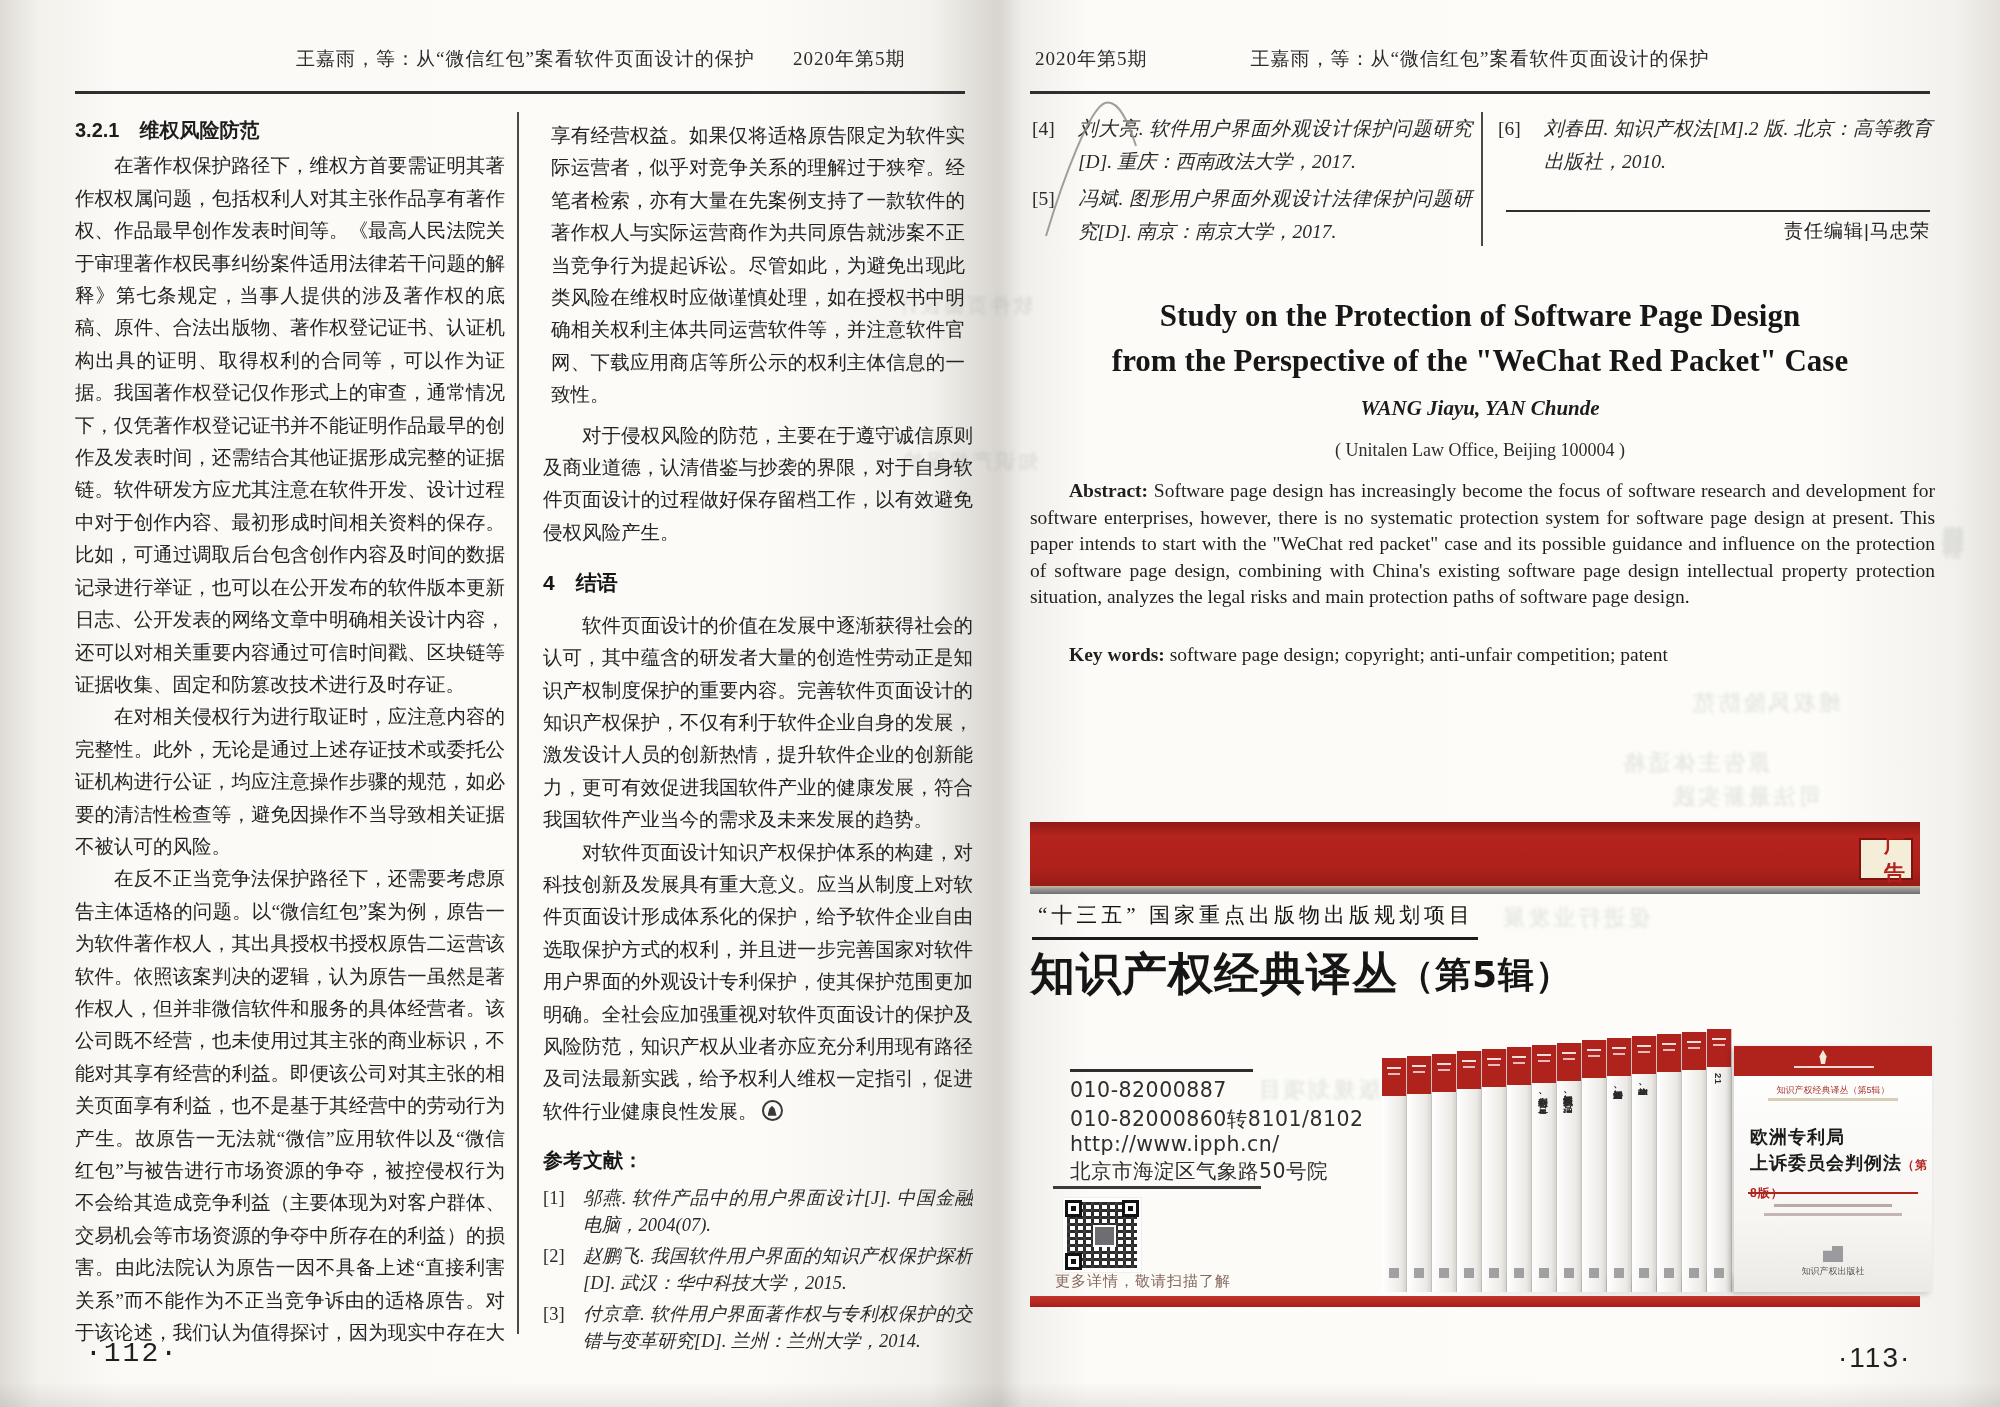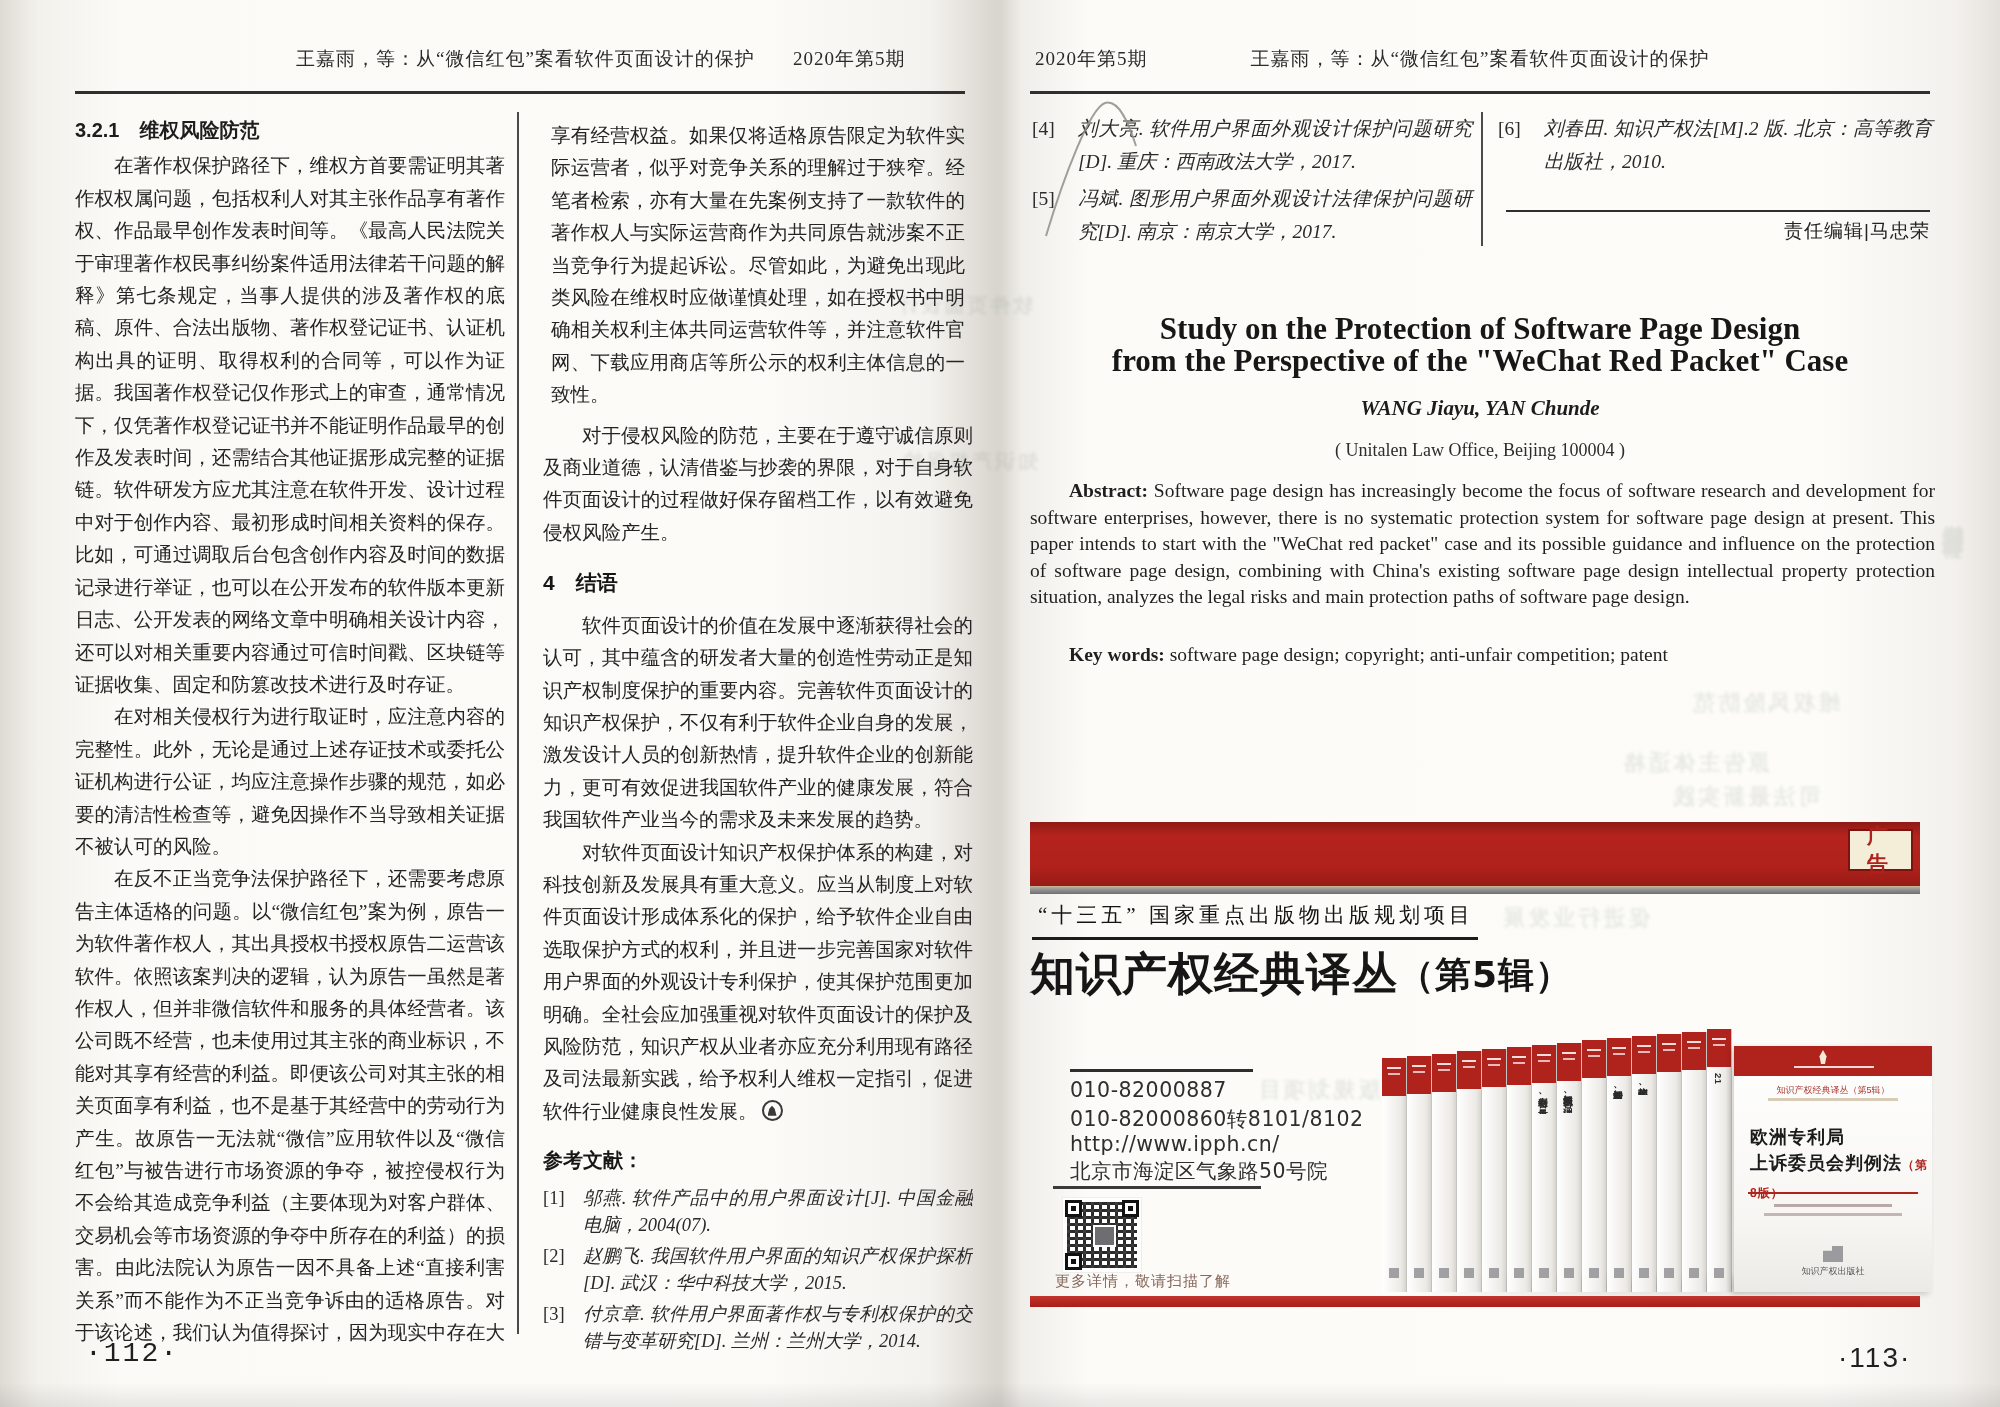--- a/index.html
+++ b/index.html
@@ -33,23 +33,23 @@
   .vdiv{background:#4a4a4a;width:2px;}
   
   .etitle{width:900px;text-align:center;font-weight:bold;font-size:31px;color:#171717;
           font-family:"Liberation Serif","DejaVu Serif",serif;white-space:nowrap;}
   .eauthors{width:900px;text-align:center;font-weight:bold;font-style:italic;font-size:21px;color:#1c1c1c;}
   .eaffil{width:900px;text-align:center;font-size:18px;color:#2c2c2c;}
   .eabs{width:905px;font-size:19.5px;line-height:26.6px;text-align:justify;color:#1f1f1f;margin:0;text-indent:2em;}
   
   .ad-topbar{left:1030px;top:822px;width:890px;height:64px;
     background:linear-gradient(#8f1a15,#b5231d 22%,#b0211c 70%,#971b16);}
-  .ad-label{position:absolute;right:7px;top:7px;width:65px;height:42px;background:#f4edd8;
+  .ad-label{position:absolute;right:7px;top:16px;width:54px;height:42px;background:#f4edd8;
     border:2px solid #7c130e;display:flex;align-items:center;justify-content:center;
-    font-family:"Liberation Sans",sans-serif;font-weight:bold;font-size:21px;color:#b0211c;letter-spacing:7px;padding-left:17px;box-sizing:border-box;}
+    font-family:"Liberation Sans",sans-serif;font-weight:bold;font-size:21px;color:#b0211c;letter-spacing:7px;padding-left:24px;box-sizing:border-box;}
   .ad-graybar{left:1030px;top:886px;width:890px;height:8px;
     background:linear-gradient(#cbb894,#9a9a9a 35%,#6f6f6f);}
   .ad-project{left:1038px;top:901px;font-size:21px;letter-spacing:4px;color:#141414;
     font-family:"Liberation Serif",serif;}
   .ad-line1{left:1032px;top:937px;width:446px;height:3px;background:#1c1c1c;}
   .ad-title{left:1030px;top:944px;font-family:"DejaVu Sans","Liberation Sans",sans-serif;
     font-weight:900;font-size:45px;color:#161616;letter-spacing:1px;white-space:nowrap;}
   .ad-title .vol{font-size:36px;font-weight:700;vertical-align:2px;}
   .contact-line{left:1070px;top:1069px;width:183px;height:2.5px;background:#2e2e2e;}
   .contact{left:1070px;font-family:"DejaVu Sans","Liberation Sans",sans-serif;
@@ -190,21 +190,21 @@
   </div>
   </div>
 
 <svg class="overlay" width="2000" height="1407">
   <path d="M1046,236 C1064,176 1090,108 1105,103 C1119,99 1129,124 1136,146" stroke="#8f8f89" stroke-width="2" fill="none" opacity="0.85"></path>
 </svg>
 
 <div class="abs rule" style="left:1506px;top:210px;width:424px;height:2px;"></div>
 <div class="abs editor" style="left:1600px;top:218px;width:330px;text-align:right;">责任编辑|马忠荣</div>
 
-<div class="abs etitle" style="left:1030px;top:311px;">Study on the Protection of Software Page Design</div>
+<div class="abs etitle" style="left:1030px;top:298px;">Study on the Protection of Software Page Design</div>
 <div class="abs etitle" style="left:1030px;top:343px;">from the Perspective of the "WeChat Red Packet" Case</div>
 <div class="abs eauthors" style="left:1030px;top:396px;">WANG Jiayu, YAN Chunde</div>
 <div class="abs eaffil" style="left:1030px;top:440px;">( Unitalen Law Office, Beijing 100004 )</div>
 
 <p class="abs eabs" style="left:1030px;top:478px;">
   <b>Abstract:</b>
   <span>Software page design has increasingly become the focus of software research and development for software enterprises, however, there is no systematic protection system for software page design at present. This paper intends to start with the "WeChat red packet" case and its possible guidance and influence on the protection of software page design, combining with China's existing software page design intellectual property protection situation, analyzes the legal risks and main protection paths of software page design.</span>
 </p>
 <p class="abs eabs" style="left:1030px;top:642px;">
   <b>Key words:</b>

